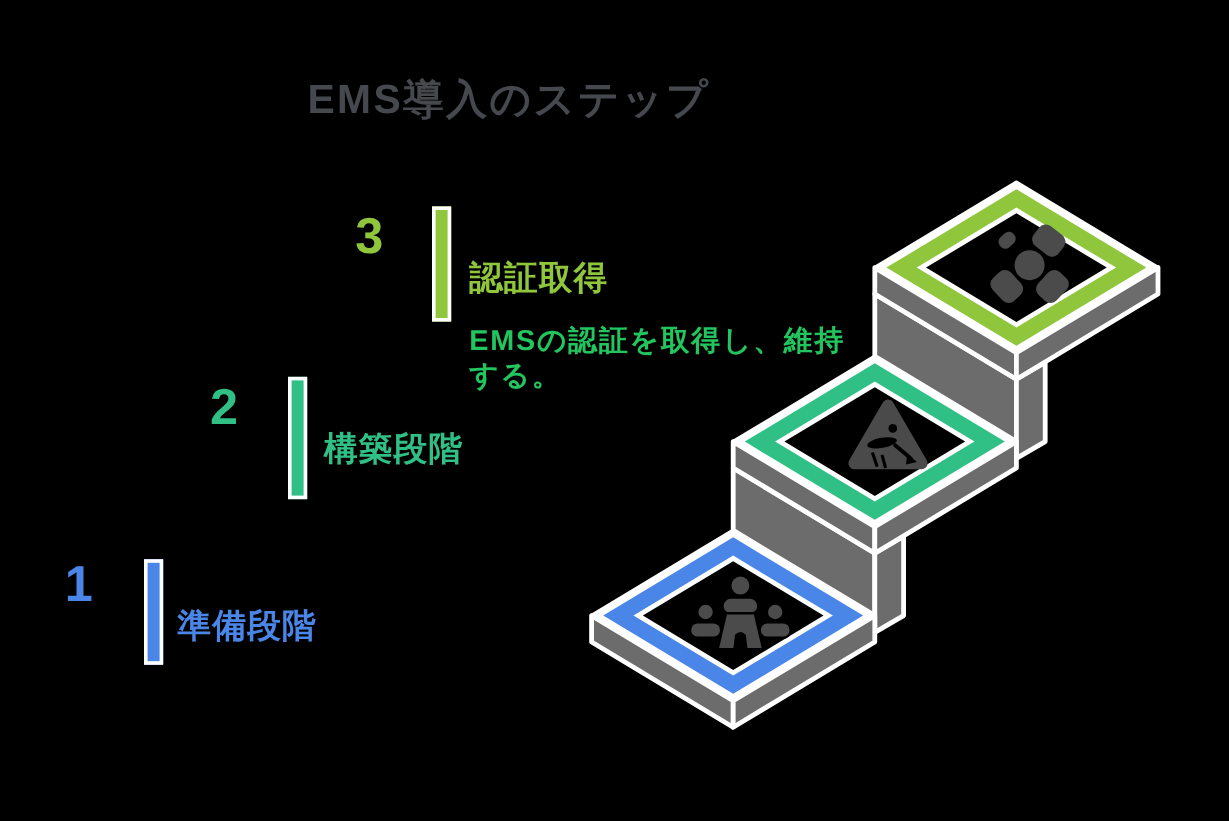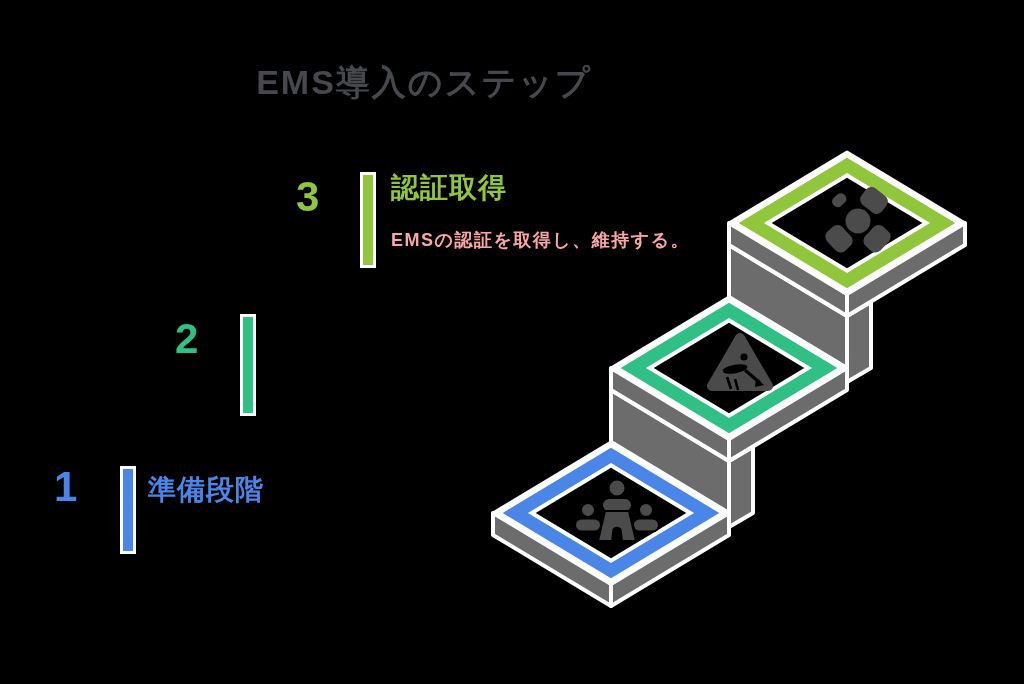--- a/index.html
+++ b/index.html
@@ -4,28 +4,28 @@
 <style>
   html,body{margin:0;padding:0;background:#000;width:1024px;height:684px;overflow:hidden;
     font-family:"Liberation Sans",sans-serif;}
   .canvas{position:relative;width:1024px;height:684px;background:#000;}
   .title{position:absolute;left:0;top:60px;width:848px;text-align:center;margin:0;
     font-size:34px;font-weight:800;letter-spacing:2px;color:#45484d;}
   .stairs{position:absolute;left:0;top:0;width:1024px;height:684px;}
   .step-row{position:absolute;}
   .num{position:absolute;font-size:42px;font-weight:700;line-height:1;}
   .bar{position:absolute;width:10px;background:#888;border:3px solid #fff;}
-  .content{position:absolute;}
+  .content{position:absolute;margin-top:44px;}
   .heading{margin:0;font-size:28px;font-weight:800;letter-spacing:1px;line-height:36px;}
-  .desc{margin:20px 0 0 0;font-size:18px;font-weight:600;letter-spacing:1.5px;
-    line-height:29px;color:#fca5a5;}
+  .desc{margin:20px 0 0 0;font-size:24px;font-weight:600;letter-spacing:1.5px;
+    line-height:29px;color:#22c55e;}
   
   .num-1{left:54px;top:466px;}
   .bar-1{left:120px;top:466px;height:82px;}
-  .content-1{left:148px;top:472px;width:330px;}
+  .content-1{left:148px;top:460px;width:330px;}
   
   .num-2{left:175px;top:318px;}
   .bar-2{left:240px;top:314px;height:96px;}
   .content-2{left:270px;top:312px;width:300px;}
   
   .num-3{left:296px;top:176px;}
   .bar-3{left:360px;top:172px;height:90px;}
   .content-3{left:391px;top:170px;width:320px;}
 </style>
 </head>
@@ -104,20 +104,21 @@
     <div class="content content-3">
       <h2 class="heading" style="color: rgb(143, 198, 60);">認証取得</h2>
       <p class="desc">EMSの認証を取得し、維持する。</p>
     </div>
   </div>
 
   <div class="step-row">
     <span class="num num-2" style="color: rgb(48, 191, 133);">2</span>
     <span class="bar bar-2" style="background: rgb(48, 191, 133);"></span>
     <div class="content content-2">
+      <h2 class="heading" style="color: rgb(48, 191, 133);">構築段階</h2>
     </div>
   </div>
 
   <div class="step-row">
     <span class="num num-1" style="color: rgb(74, 134, 232);">1</span>
     <span class="bar bar-1" style="background: rgb(74, 134, 232);"></span>
     <div class="content content-1">
       <h2 class="heading" style="color: rgb(74, 134, 232);">準備段階</h2>
     </div>
   </div>

